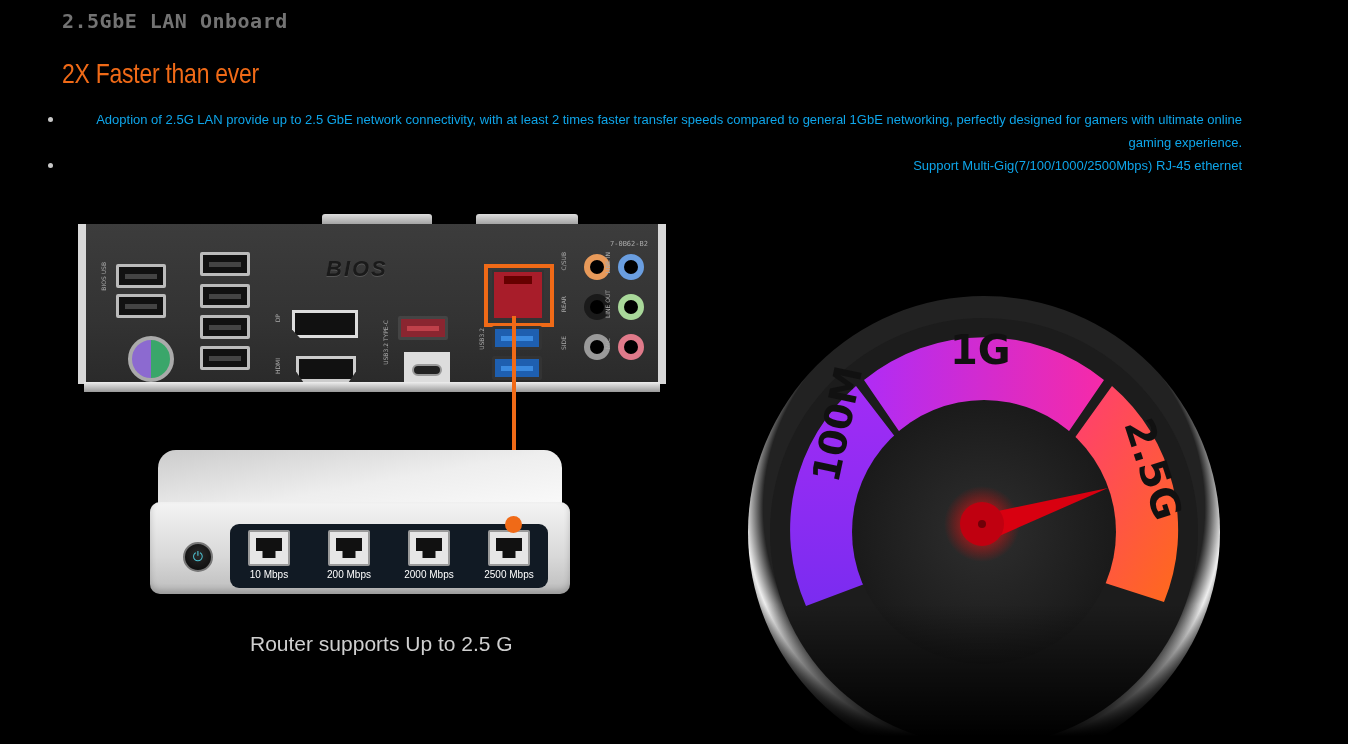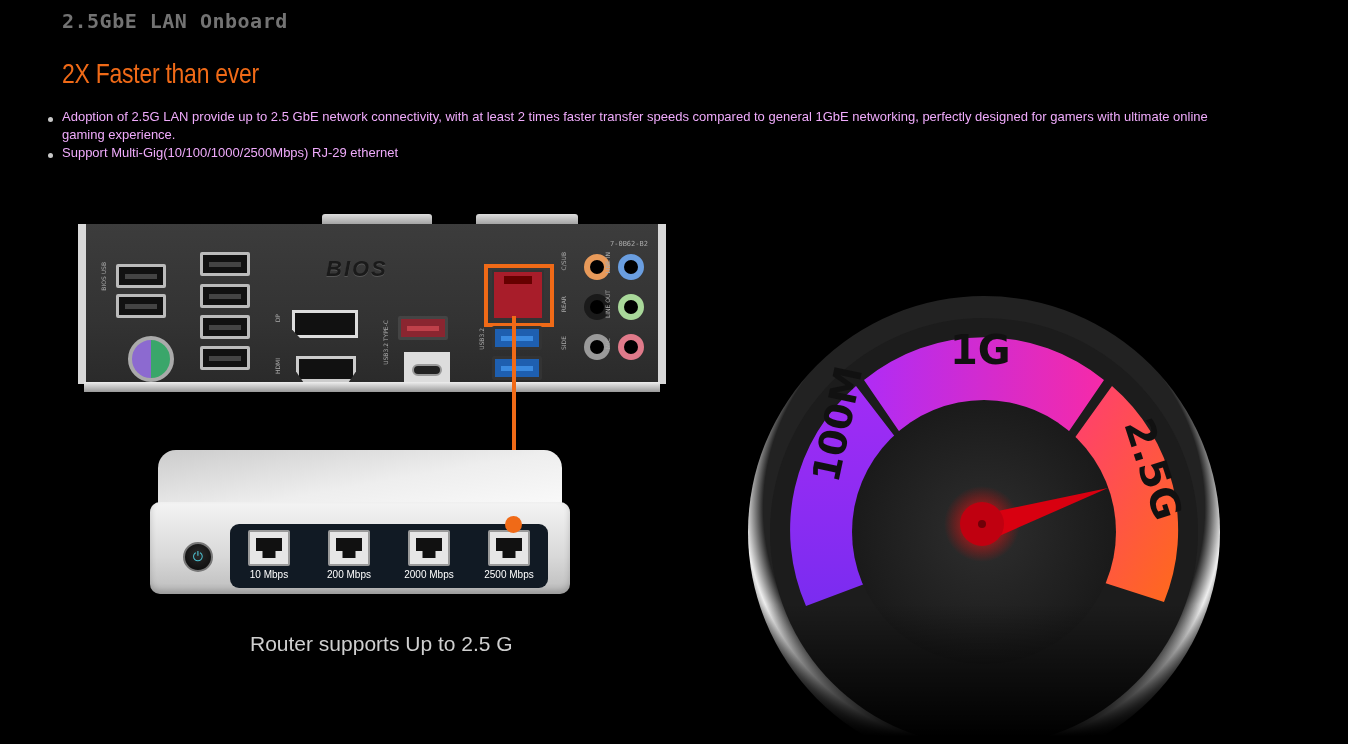--- a/index.html
+++ b/index.html
@@ -13,22 +13,23 @@
   }
   .headline {
     position: absolute; left: 62px; top: 58px;
     font-family: "Liberation Sans", sans-serif; font-size: 28px;
     transform: scaleX(0.82); transform-origin: left top;
     color: #f06a17; letter-spacing: -0.3px;
   }
   .bullets {
     position: absolute; left: 62px; top: 108px; width: 1180px;
     list-style: none;
-    font-family: "Liberation Sans", sans-serif; font-size: 13px; line-height: 18px;
-    color: #f0abfc;
+    font-family: "Liberation Sans", sans-serif; font-size: 13px; line-height: 23px;
+    color: #0ea5e9;
+    text-align: right;
   }
   .bullets li { position: relative; }
   .bullets li::before {
     content: ""; position: absolute; left: -14px; top: 9px;
     width: 5px; height: 5px; border-radius: 50%; background: #c8c8c8;
   }
 
   
   .io-panel { position: absolute; left: 78px; top: 214px; width: 590px; height: 180px; }
   .io-bracket-tab { position: absolute; top: 0; height: 12px; background: linear-gradient(#ddd,#999); border-radius: 3px 3px 0 0; }
@@ -87,21 +88,21 @@
   .gauge { position: absolute; left: 746px; top: 296px; width: 476px; height: 440px; }
 </style>
 </head>
 <body>
 
 <div class="title">2.5GbE LAN Onboard</div>
 <div class="headline">2X Faster than ever</div>
 
 <ul class="bullets">
   <li>Adoption of 2.5G LAN provide up to 2.5 GbE network connectivity, with at least 2 times faster transfer speeds compared to general 1GbE networking, perfectly designed for gamers with ultimate online gaming experience.</li>
-  <li>Support Multi-Gig(10/100/1000/2500Mbps) RJ-29 ethernet</li>
+  <li>Support Multi-Gig(7/100/1000/2500Mbps) RJ-45 ethernet</li>
 </ul>
 
 <div class="io-panel">
   <div class="io-bracket-tab" style="left:244px;width:110px;"></div>
   <div class="io-bracket-tab" style="left:398px;width:102px;"></div>
   <div class="io-plate">
     <div class="aorus-logo">BIOS</div>
     <div class="part-no">7-0B62-B2</div>
 
     <div class="panel-label" style="left:14px;top:38px;">BIOS USB</div>

